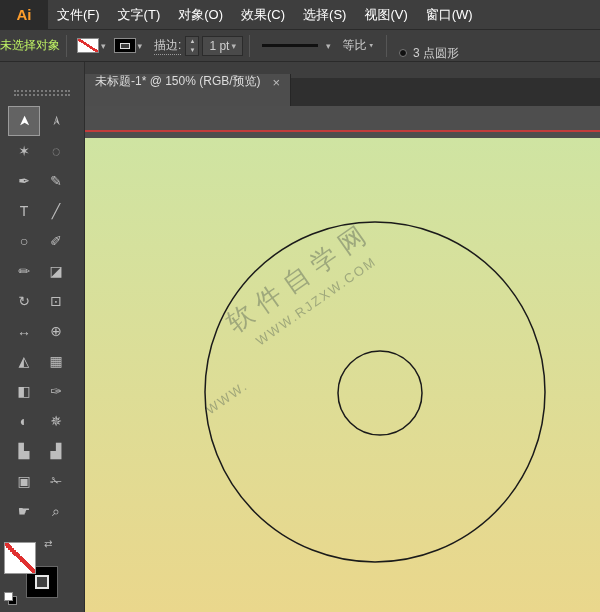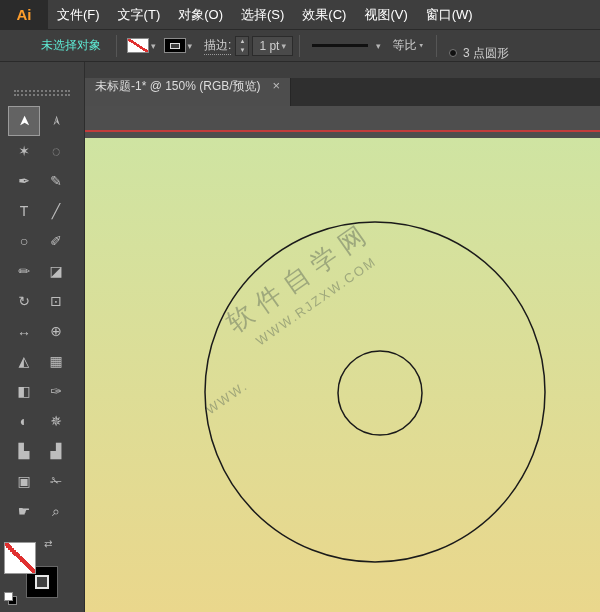--- a/index.html
+++ b/index.html
@@ -25,21 +25,21 @@
     padding:0 9px; color:#ffffff; font-size:13px; height:100%;
     display:flex; align-items:center; cursor:default;
   }
 
   
   .controlbar {
     position:absolute; top:30px; left:0; right:0; height:32px;
     display:flex; align-items:center; background:#3e3e3e;
     border-bottom:1px solid #2a2a2a; font-size:12px; color:#cfcfcf;
   }
-  .cb-status { padding:0 9px; color:#5eead4; white-space:nowrap;margin-left:32px; }
+  .cb-status { padding:0 0; color:#bef264; white-space:nowrap; }
   .cb-sep { width:1px; height:22px; background:#565656; margin:0 6px; }
   .swatch-group { display:flex; align-items:center; margin:0 4px; }
   .fill-swatch {
     width:22px; height:15px; border:1px solid #8a8a8a;
     background:linear-gradient(to top right,#ffffff 44%,#e03030 44%,#e03030 56%,#ffffff 56%);
   }
   .stroke-swatch {
     width:22px; height:15px; border:1px solid #8a8a8a; background:#000;
     display:flex; align-items:center; justify-content:center;
   }
@@ -102,22 +102,22 @@
   .mini-default .ms {
     position:absolute; left:4px; top:4px; width:9px; height:9px; background:#000; border:1px solid #888; z-index:1;
   }
 
   
   .tabrow {
     position:absolute; left:85px; top:78px; right:0; height:28px;
     background:#2f2f2f; display:flex; align-items:flex-end;
   }
   .doc-tab {
-    height:28px; background:#4d4d4d; display:flex; align-items:flex-start;
-    padding:0 10px; color:#dcdcdc; font-size:12px; border-right:1px solid #262626;
+    height:28px; background:#4d4d4d; display:flex; align-items:flex-end;
+    padding:16px 10px; color:#dcdcdc; font-size:12px; border-right:1px solid #262626;
   }
   .tab-close { margin-left:12px; color:#bdbdbd; font-size:13px; cursor:default; }
 
   
   .canvasarea {
     position:absolute; left:85px; top:106px; width:515px; height:506px;
     background:#4e4e4e; overflow:hidden;
   }
   .bleed-line { position:absolute; left:0; right:0; top:24px; height:2px; }
   .artboard { position:absolute; left:0; right:0; top:32px; bottom:0; }
@@ -138,22 +138,22 @@
 <body>
 
 <div class="screen">
 
   <div class="menubar">
     <div class="logo">Ai</div>
     <div class="menu-items" id="menu-items">
         <span class="menu-item">文件(F)</span>
         <span class="menu-item">文字(T)</span>
         <span class="menu-item">对象(O)</span>
+        <span class="menu-item">效果(C)</span>
         <span class="menu-item">选择(S)</span>
-        <span class="menu-item">效果(C)</span>
         <span class="menu-item">视图(V)</span>
         <span class="menu-item">窗口(W)</span>
       </div>
   </div>
 
   <div class="controlbar">
     <span class="cb-status">未选择对象</span>
     <div class="cb-sep"></div>
 
     <div class="swatch-group">

